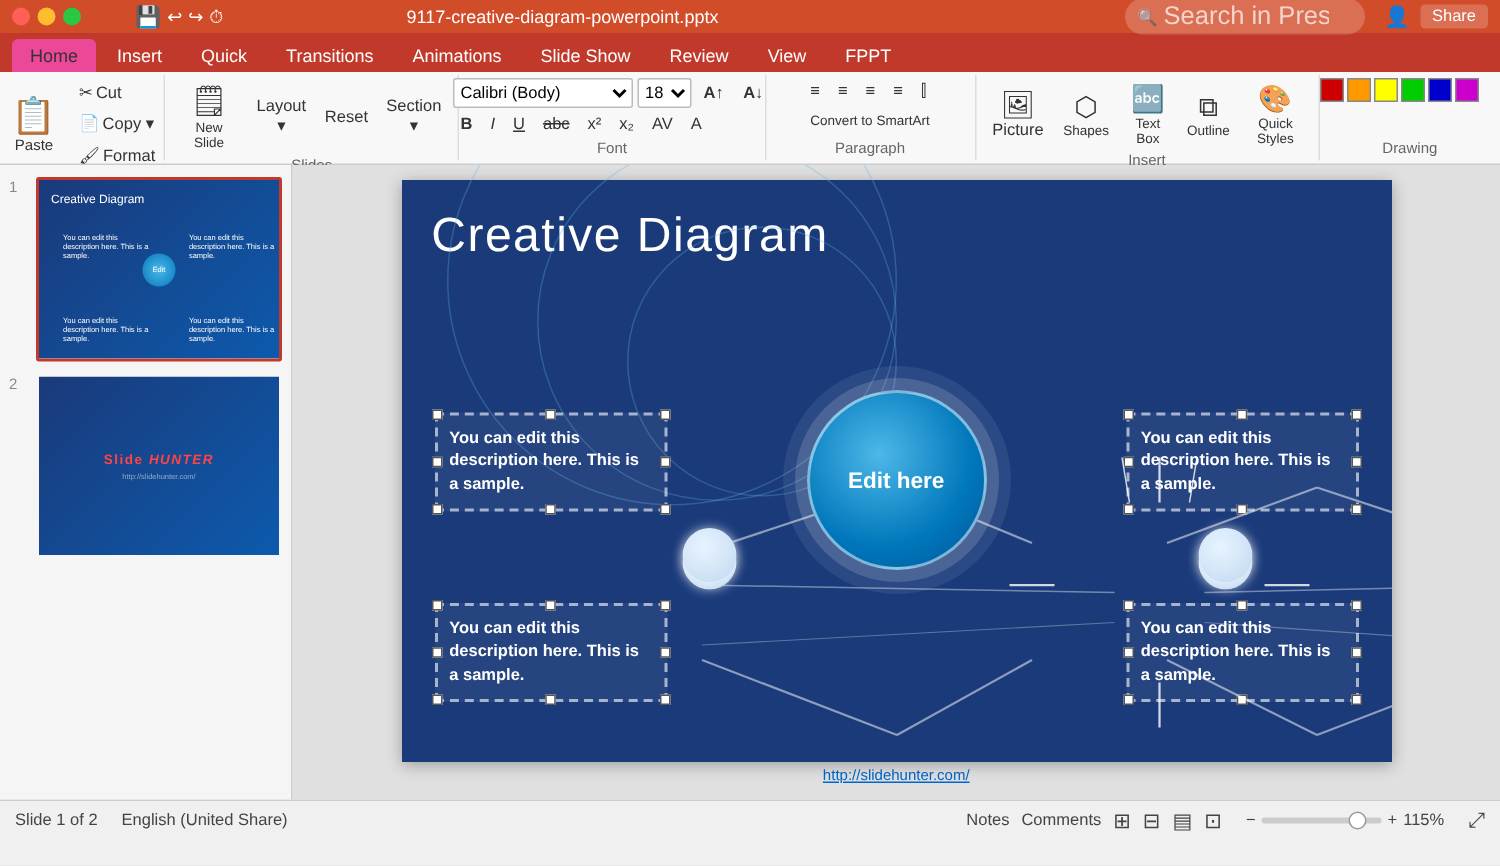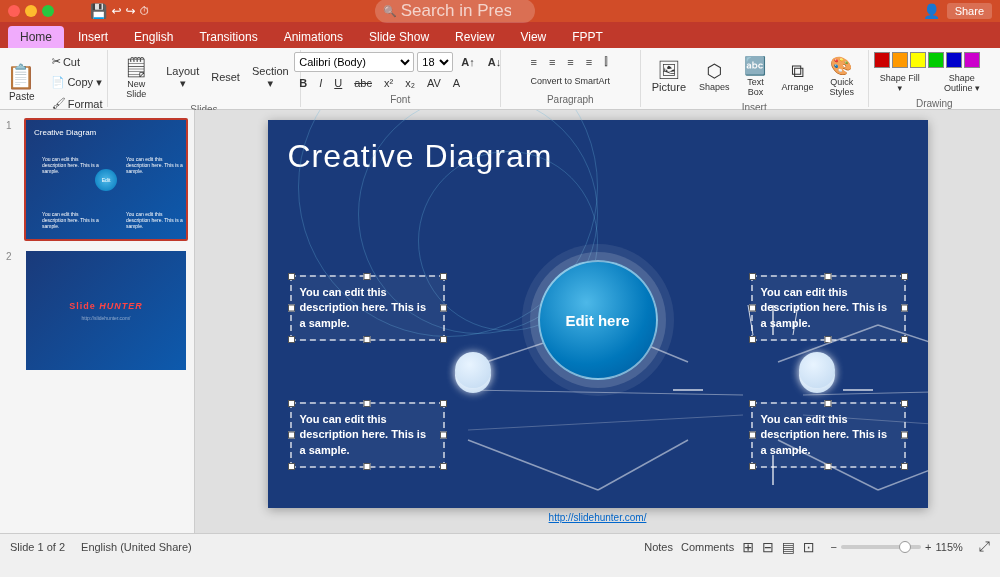--- a/index.html
+++ b/index.html
@@ -34,21 +34,21 @@
       color: white;
       font-size: 12px;
       cursor: pointer;
       border-radius: 4px 4px 0 0;
       margin-right: 2px;
       height: 22px;
       display: flex;
       align-items: center;
     }
     .ribbon-tab.active {
-      background: #f0abfc;
+      background: #ec4899;
       color: #333;
     }
 
     
     #ribbon-toolbar {
       background: #f8f8f8;
       border-bottom: 1px solid #ccc;
       display: flex;
       align-items: stretch;
       padding: 2px 0;
@@ -334,36 +334,37 @@
     <button class="window-btn btn-min"></button>
     <button class="window-btn btn-max"></button>
   </div>
 
   <div style="position:absolute;left:90px;top:0;height:100%;display:flex;align-items:center;gap:4px;">
     <span style="font-size:14px;color:white;cursor:pointer;">💾</span>
     <span style="font-size:12px;color:white;cursor:pointer;">↩</span>
     <span style="font-size:12px;color:white;cursor:pointer;">↪</span>
     <span style="font-size:12px;color:white;cursor:pointer;">⏱</span>
   </div>
+  <div class="title">9117-creative-diagram-powerpoint.pptx</div>
 
   <div class="search-bar" style="position:static;margin-right:90px;">
     <span style="color:rgba(255,255,255,0.7);font-size:11px;margin-right:4px;">🔍</span>
     <input type="text" style="background: transparent; border: none; outline: none; color: white; font-size: 17px; width: 110px;" placeholder="Search in Presentation">
   </div>
 
   <div style="position:absolute;right:8px;top:0;height:100%;display:flex;align-items:center;gap:6px;">
     <span style="font-size:14px;color:white;">👤</span>
     <span style="color:white;font-size:11px;cursor:pointer;background:rgba(255,255,255,0.2);padding:2px 8px;border-radius:3px;">Share</span>
   </div>
 </div>
 
 <div id="ribbon-tabs">
   <div class="ribbon-tab active">Home</div>
   <div class="ribbon-tab">Insert</div>
-  <div class="ribbon-tab">English</div>
+  <div class="ribbon-tab">Quick</div>
   <div class="ribbon-tab">Transitions</div>
   <div class="ribbon-tab">Animations</div>
   <div class="ribbon-tab">Slide Show</div>
   <div class="ribbon-tab">Review</div>
   <div class="ribbon-tab">View</div>
   <div class="ribbon-tab">FPPT</div>
 </div>
 
 <div id="ribbon-toolbar">
 
@@ -467,21 +468,21 @@
       <div style="display:flex;flex-direction:column;align-items:center;gap:4px;">
         <button class="ribbon-btn" style="flex-direction:column;">
           <span style="font-size:18px;">🔤</span>
           <span style="font-size:9px;">Text
 Box</span>
         </button>
       </div>
       <div style="display:flex;flex-direction:column;align-items:center;gap:4px;">
         <button class="ribbon-btn" style="flex-direction:column;">
           <span style="font-size:18px;">⧉</span>
-          <span style="font-size:9px;">Arrange</span>
+          <span style="font-size:9px;">Outline</span>
         </button>
       </div>
       <div style="display:flex;flex-direction:column;align-items:center;gap:4px;">
         <button class="ribbon-btn" style="flex-direction:column;">
           <span style="font-size:18px;">🎨</span>
           <span style="font-size:9px;">Quick
 Styles</span>
         </button>
       </div>
     </div>
@@ -491,24 +492,20 @@
   <div class="ribbon-group" style="border-right:none;">
     <div class="ribbon-group-content" style="flex-direction:column;gap:2px;align-items:flex-start;">
 
       <div style="display:flex;gap:2px;flex-wrap:wrap;width:120px;">
         <div style="width:16px;height:16px;background:#c00;border:1px solid #888;cursor:pointer;"></div>
         <div style="width:16px;height:16px;background:#f90;border:1px solid #888;cursor:pointer;"></div>
         <div style="width:16px;height:16px;background:#ff0;border:1px solid #888;cursor:pointer;"></div>
         <div style="width:16px;height:16px;background:#0c0;border:1px solid #888;cursor:pointer;"></div>
         <div style="width:16px;height:16px;background:#00c;border:1px solid #888;cursor:pointer;"></div>
         <div style="width:16px;height:16px;background:#c0c;border:1px solid #888;cursor:pointer;"></div>
-      </div>
-      <div style="display:flex;gap:4px;align-items:center;">
-        <button class="ribbon-btn-small" style="font-size:9px;">Shape Fill ▾</button>
-        <button class="ribbon-btn-small" style="font-size:9px;">Shape Outline ▾</button>
       </div>
     </div>
     <span class="ribbon-group-label">Drawing</span>
   </div>
 </div>
 
 <div id="main-area">
 
   <div id="slide-panel">
 

